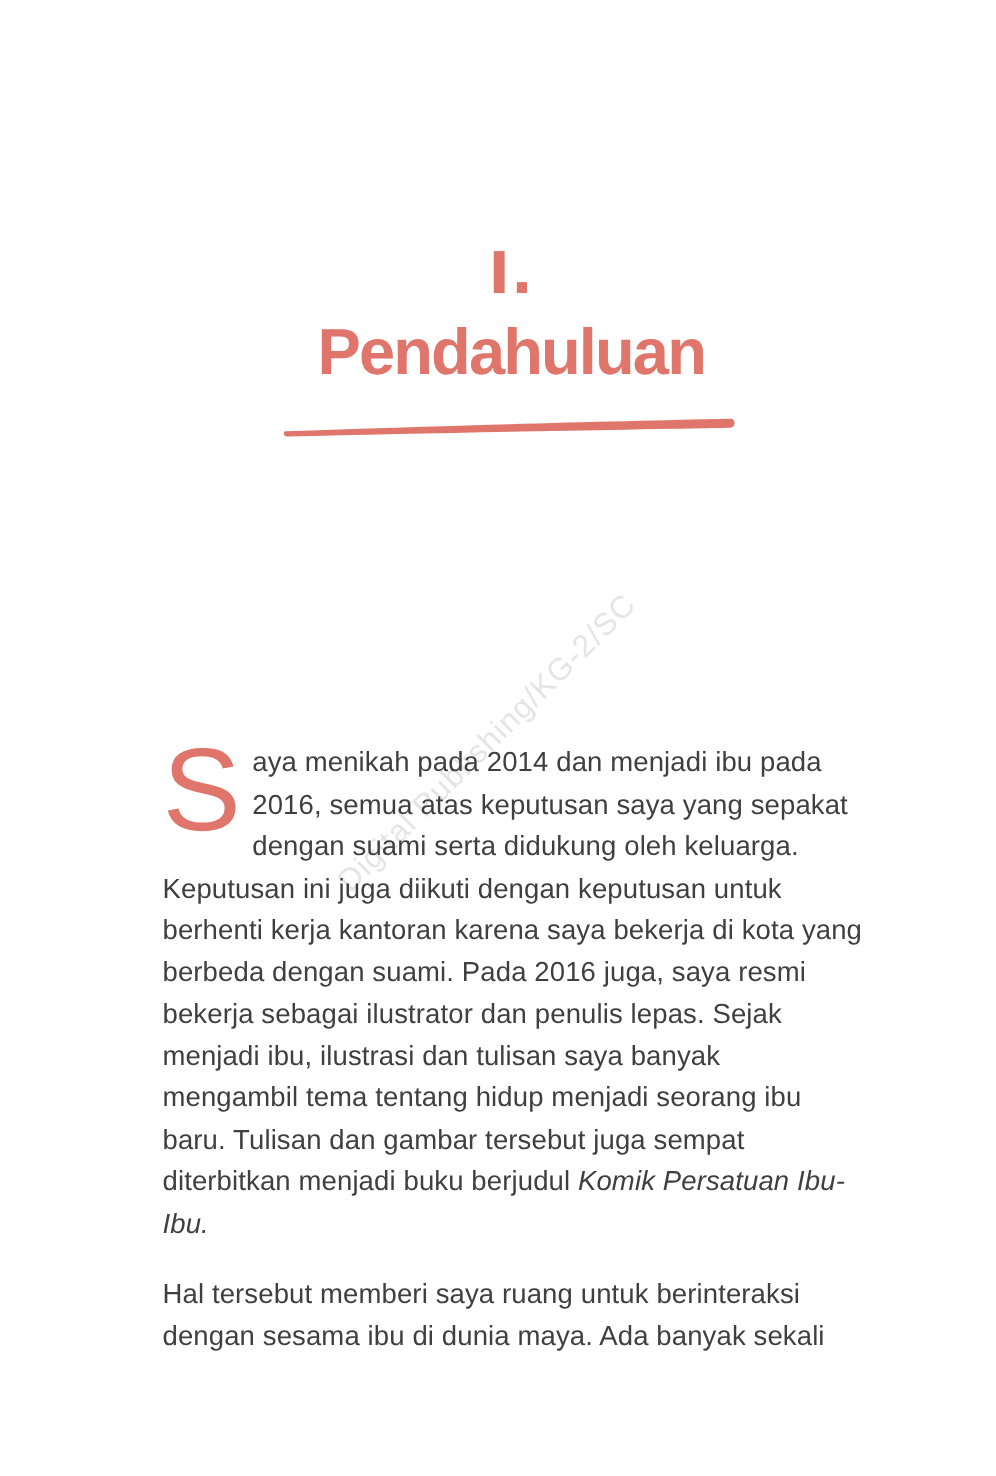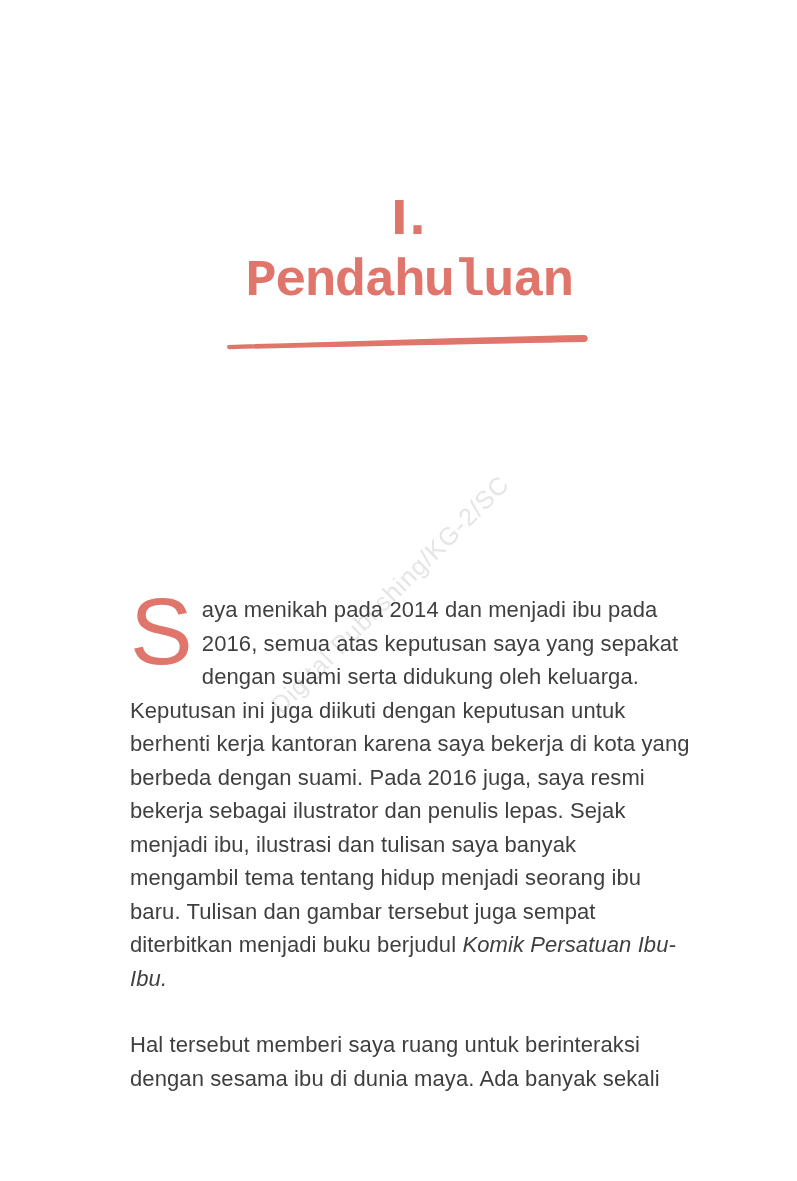--- a/index.html
+++ b/index.html
@@ -41,21 +41,21 @@
   .chapter-number {
     margin-top: 190px;
     font-family: "DejaVu Sans", sans-serif;
     font-weight: 700;
     font-size: 46px;
     line-height: 56px;
     letter-spacing: 1px;
   }
   .chapter-title {
     margin-top: 4px;
-    font-family: Liberation Mono, monospace;
+    font-family: Liberation Sans, sans-serif;
     font-weight: 700;
     font-size: 52px;
     line-height: 64px;
     letter-spacing: -1.5px;
   }
   .title-underline {
     display: block;
     margin: 16px auto 0 auto;
   }
   
@@ -64,21 +64,21 @@
     left: 130px;
     top: 593px;
     width: 560px;
     z-index: 2;
     font-size: 22px;
     line-height: 33.5px;
     color: #3f3f3f;
     letter-spacing: 0.1px;
   }
   .para { margin: 0; }
-  .para + .para { margin-top: 33px; }
+  .para + .para { margin-top: 23px; }
   .dropcap {
     float: left;
     font-size: 94px;
     line-height: 72px;
     margin: 3px 9px 0 0;
     color: #e0756b;
     font-weight: 400;
   }
   .book-title-italic { font-style: italic; }
 </style>

